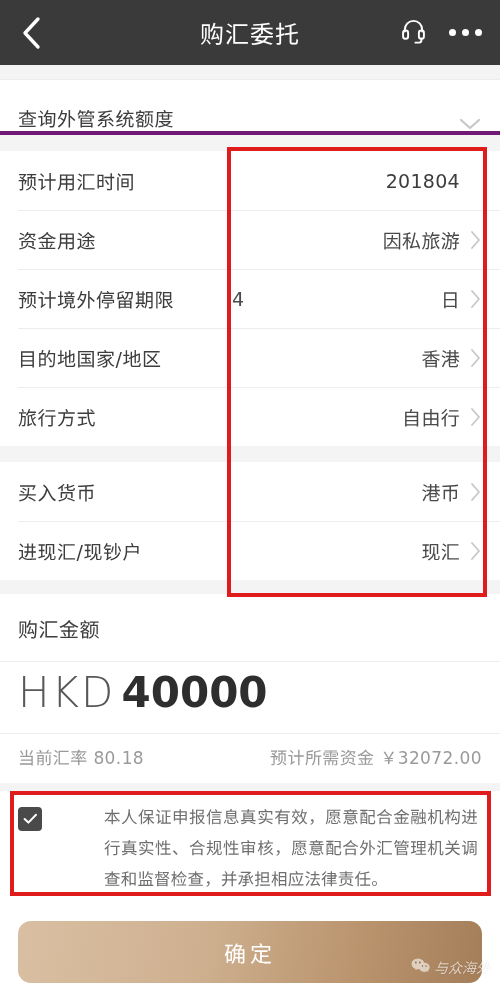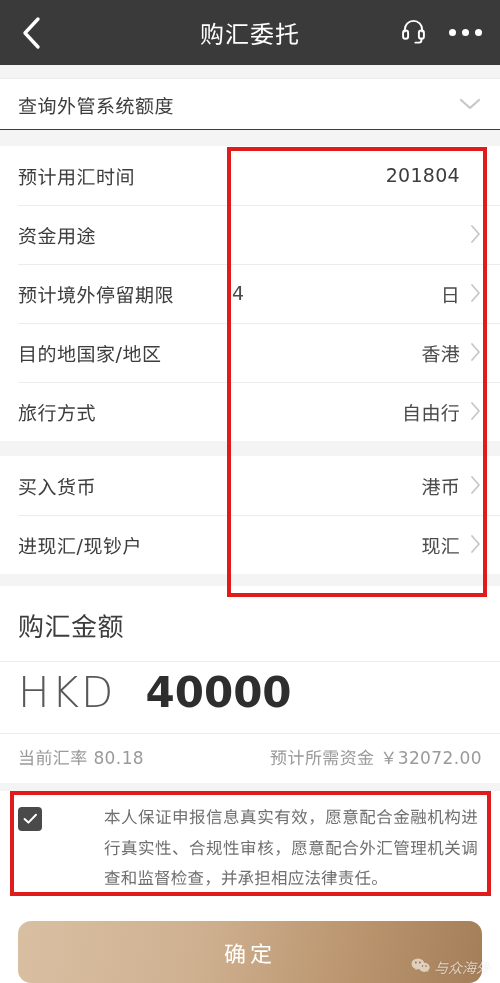--- a/index.html
+++ b/index.html
@@ -54,24 +54,24 @@
   .dots{display:flex;gap:6px;align-items:center;}
   .dots i{width:7px;height:7px;border-radius:50%;background:#ffffff;display:block;}
 
   
   .gap{background:#f4f4f4;}
 
   
   .query-row{
     height:62px;
     background:#ffffff;
-    display:flex;align-items:center;
+    display:flex;align-items:flex-end;
     padding:0 18px 0 18px;
     border-top:1px solid #ededed;
-    border-bottom:1px solid #701a75;
+    border-bottom:4px solid #701a75;
     box-sizing:border-box;
     cursor:pointer;
   }
   .query-label{
     font-size:19px;color:#3d3d3d;
     flex:1;
     letter-spacing:.5px;
   }
   .chev-down{flex:0 0 auto;display:flex;align-items:center;}
 
@@ -116,28 +116,28 @@
     flex:0 0 auto;
     margin-left:10px;
     display:flex;align-items:center;
     width:12px;
   }
   .chev-pad{flex:0 0 auto;margin-left:10px;width:12px;}
 
   
   .amount-block{background:#ffffff;}
   .amount-title{
-    font-size:26px;color:#3d3d3d;
+    font-size:20px;color:#3d3d3d;
     padding:20px 18px 18px 18px;
     letter-spacing:.5px;
   }
   .amount-value-wrap{
     padding:6px 18px 16px 18px;
     border-top:1px solid #ededed;
-    display:flex;align-items:baseline;gap:24px;
+    display:flex;align-items:baseline;
   }
   .amount-cur{
     font-size:42px;
     font-weight:300;
     color:#585858;
     letter-spacing:2px;
   }
   .amount-num{
     font-size:42px;
     font-weight:bold;
@@ -277,20 +277,21 @@
     <div class="row">
       <div class="row-label">预计用汇时间</div>
       <div class="row-spacer"></div>
       <div class="row-value plain">201804</div>
       <span class="chev-pad"></span>
     </div>
 
     <div class="row">
       <div class="row-label">资金用途</div>
       <div class="row-spacer"></div>
+      <div class="row-value">因私旅游</div>
       <span class="chev-right">
         <svg width="12" height="20" viewBox="0 0 12 20" fill="none">
           <path d="M2 2 L9 10 L2 18" stroke="#c7c7c7" stroke-width="1.8" stroke-linecap="round" stroke-linejoin="round"></path>
         </svg>
       </span>
     </div>
 
     <div class="row">
       <div class="row-label">预计境外停留期限</div>
       <div class="row-mid">4</div>

